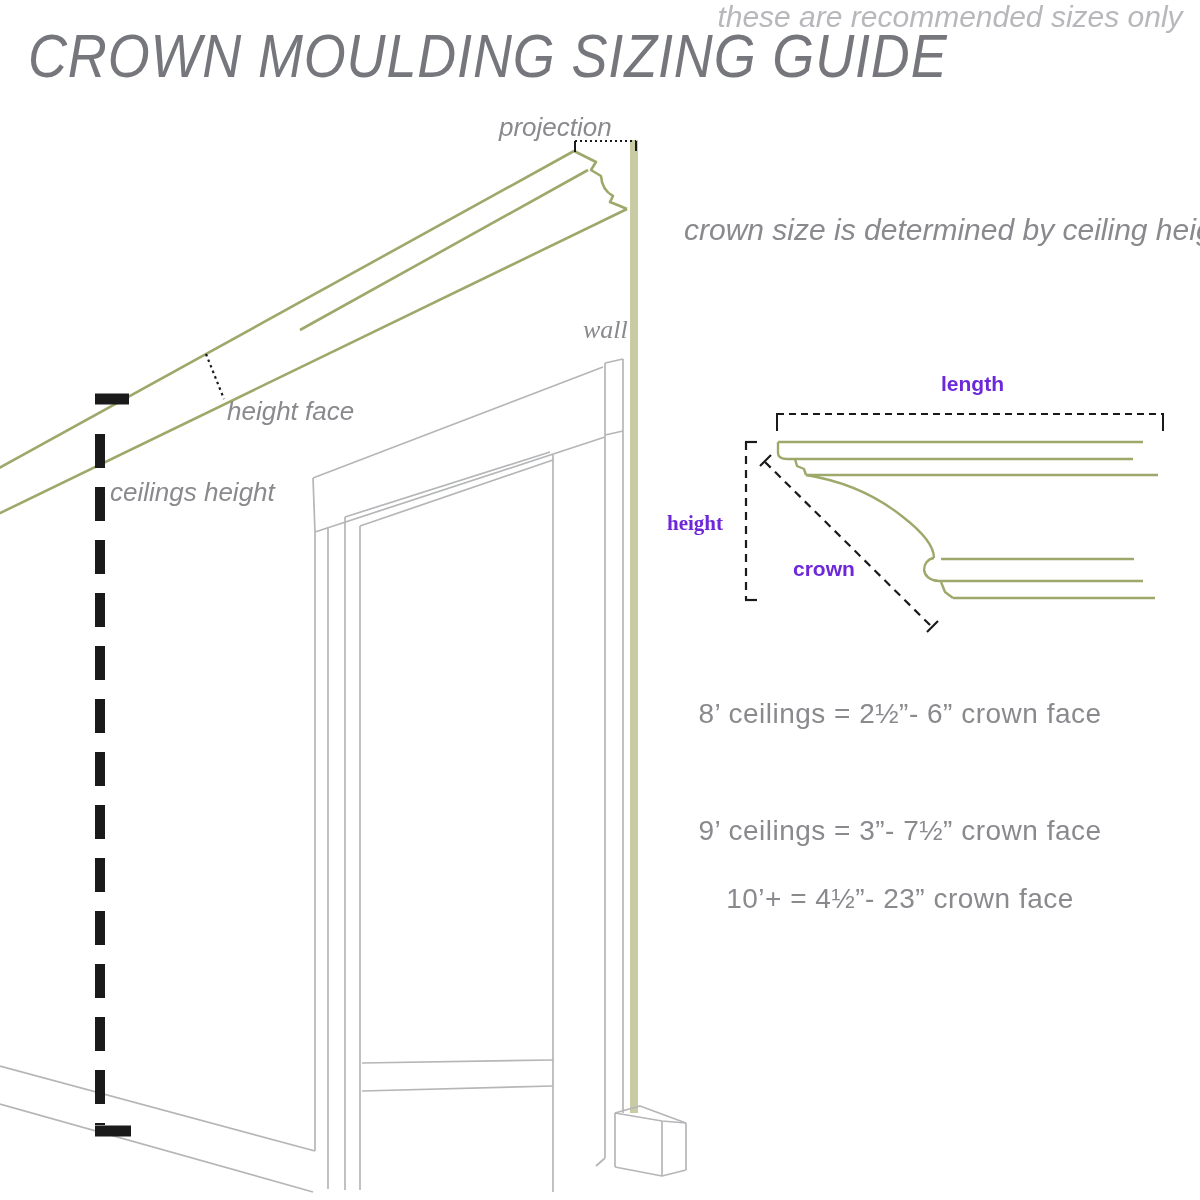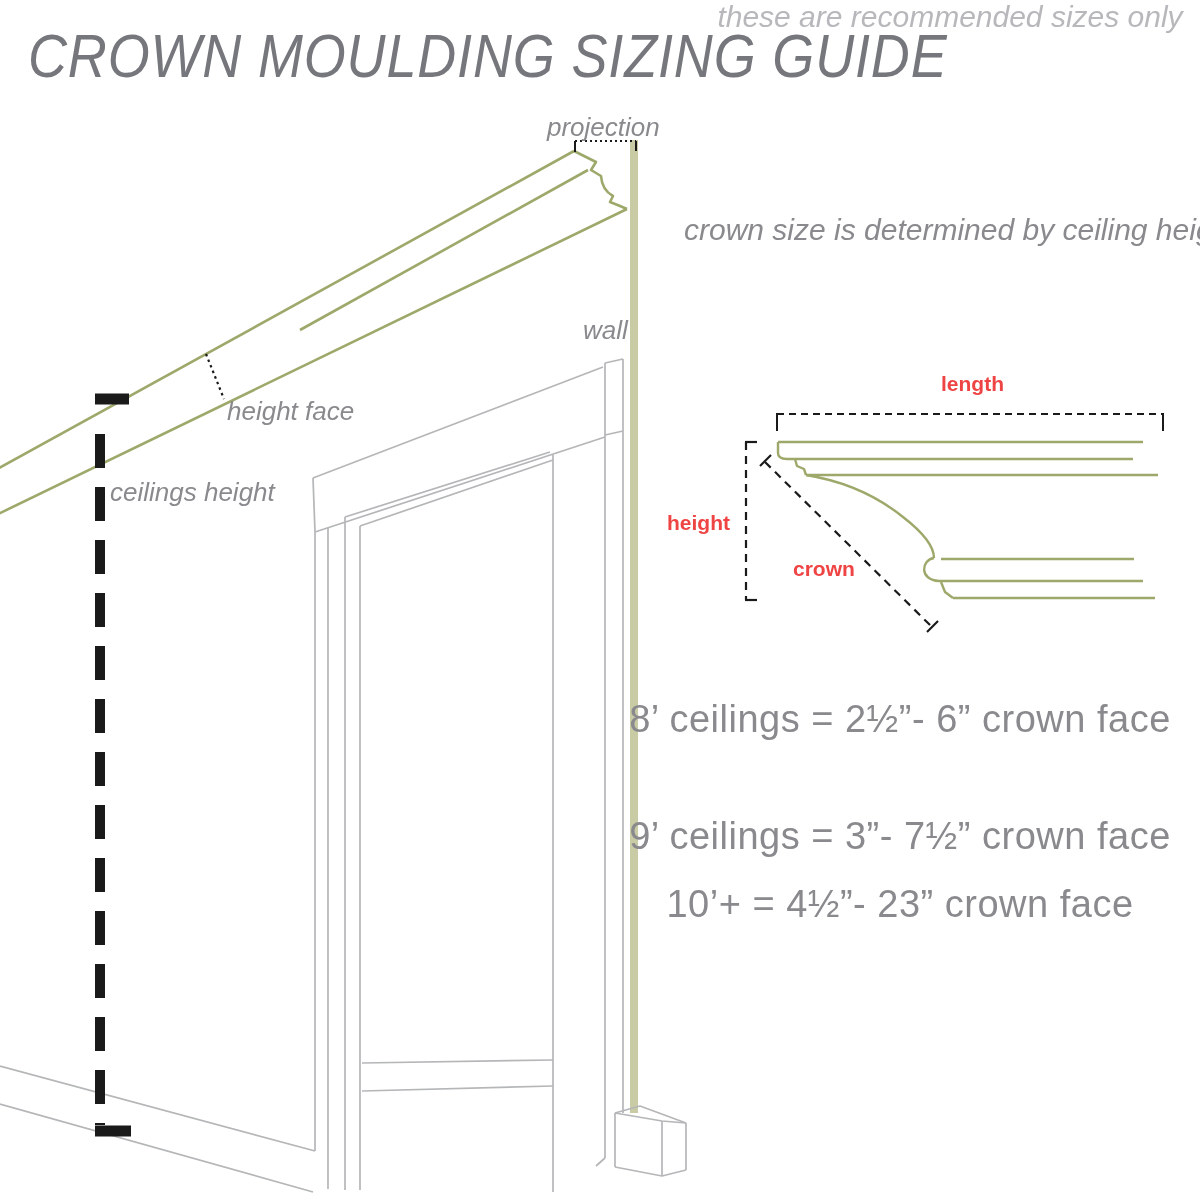--- a/index.html
+++ b/index.html
@@ -19,42 +19,42 @@
     color:#76777c;
     letter-spacing:1px;
     transform:scaleX(0.87);
     transform-origin:left top;
   }
   .sketch-label{
     font-size:26px;
     font-style:italic;
     color:#8a8a8e;
   }
-  .lbl-projection{left:499px;top:112px;margin-left:48px;}
-  .lbl-wall{left:583px;top:315px;}
+  .lbl-projection{left:499px;top:112px;}
+  .lbl-wall{left:583px;top:315px;font-family:Liberation Serif, serif;}
   .lbl-crownface{left:227px;top:396px;}
   .lbl-ceilingheight{left:110px;top:477px;}
   .note{
     left:684px;top:213px;
     font-size:30px;
     font-style:italic;
     color:#8a8a8e;
   }
   .green-label{
     font-size:21px;
     font-weight:bold;
-    color:#ef4444;
+    color:#6d28d9;
   }
   .lbl-length{left:941px;top:372px;}
-  .lbl-height{left:667px;top:511px;}
+  .lbl-height{left:667px;top:511px;font-family:Liberation Serif, serif;}
   .lbl-face{left:793px;top:557px;}
   .rule{
     left:620px;width:560px;
     text-align:center;
-    font-size:38px;
+    font-size:28px;
     color:#8a8a8e;
     letter-spacing:0.5px;
   }
   .rule-0{top:698px;}
   .rule-1{top:791px;margin-top:24px;}
   .rule-2{top:883px;}
   .footnote{
     left:710px;width:480px;
     text-align:center;
     font-size:30px;

